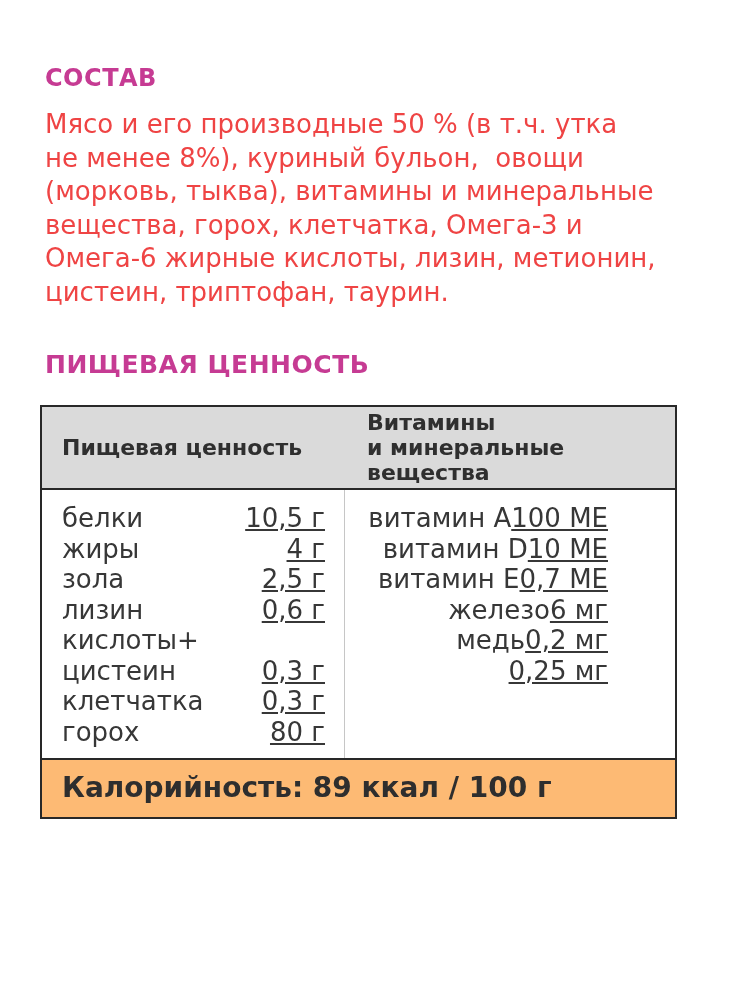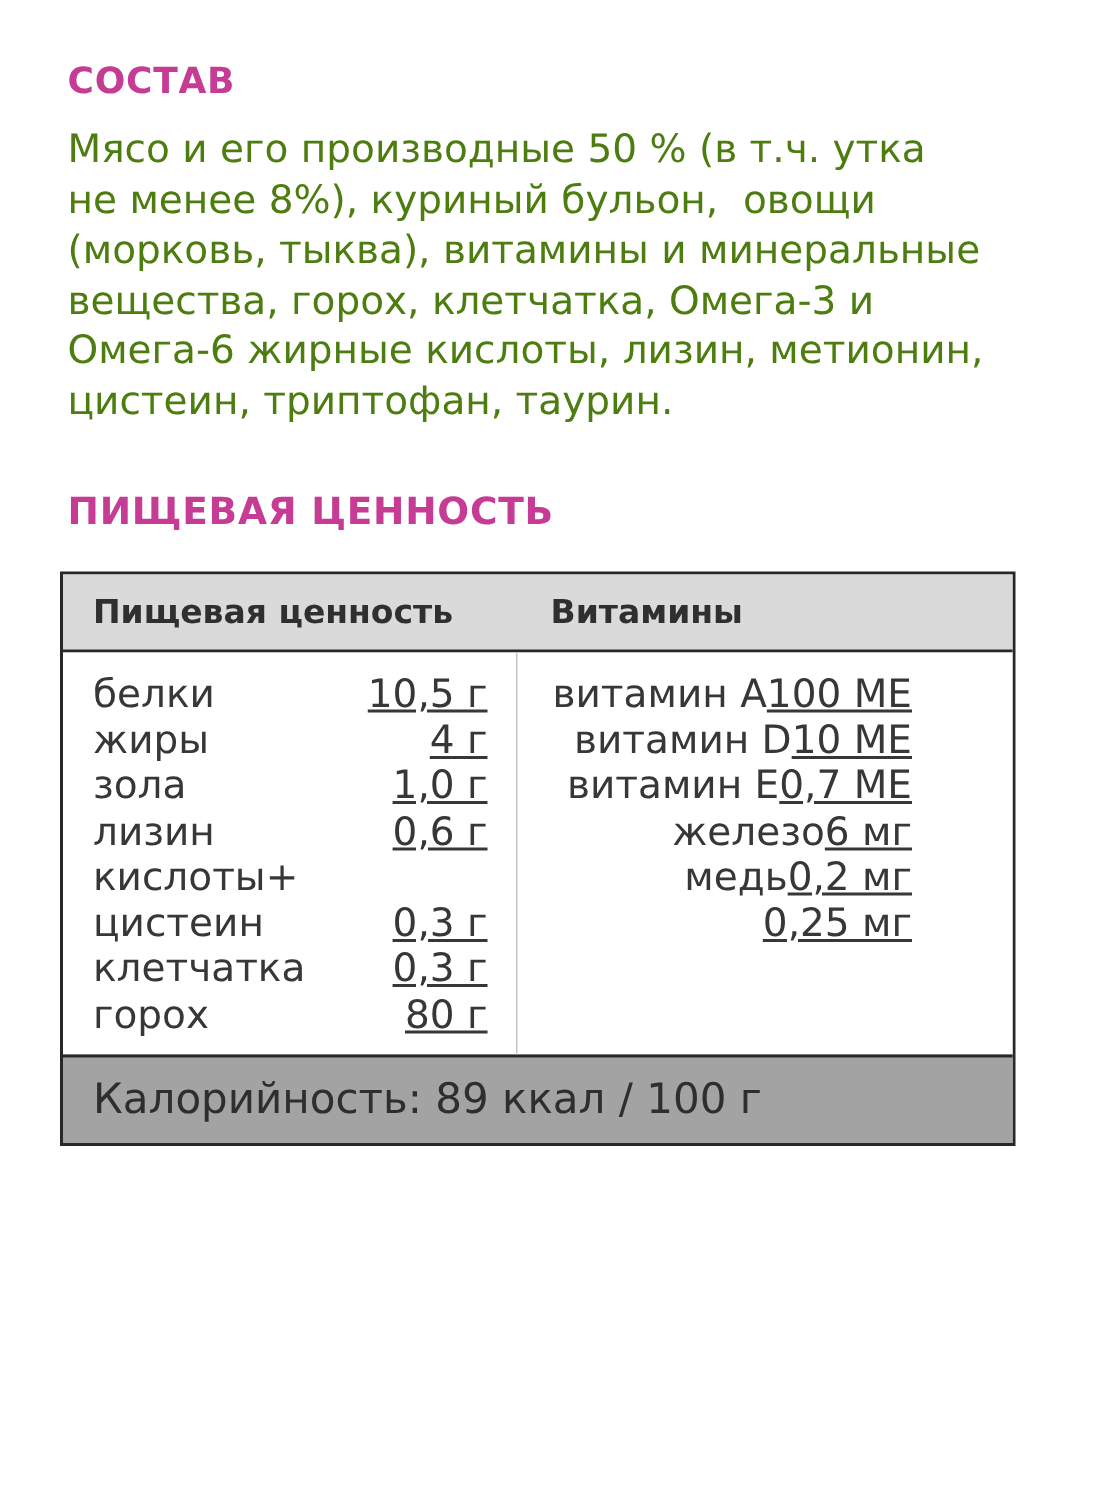--- a/index.html
+++ b/index.html
@@ -8,36 +8,36 @@
     width: 740px;
     height: 1000px;
     font-family: "DejaVu Sans", "Liberation Sans", sans-serif;
     color: #3e3e3e;
     overflow: hidden;
   }
   .page {
     width: 740px;
     height: 1000px;
     background: #ffffff;
-    padding: 40px 40px 0 40px;
+    padding: 64px 40px 0 40px;
   }
   .section-heading {
     margin-left: 5px;
     font-size: 24px;
     font-weight: bold;
     letter-spacing: 0.5px;
     color: #c63b93;
     line-height: 28px;
   }
   .composition-text {
     margin: 16px 0 0 5px;
     width: 655px;
     font-size: 26px;
     line-height: 33.5px;
-    color: #4d7c0f;
+    color: #ef4444;
     white-space: pre-wrap;
   }
   .nutrition-heading {
     margin-top: 42px;
     font-size: 25px;
   }
   .nutrition-table {
     margin-top: 26px;
     width: 637px;
     border: 2px solid #282828;
@@ -81,25 +81,25 @@
     display: flex;
     justify-content: space-between;
     font-size: 26px;
     line-height: 30.5px;
   }
   .t-col-left .n-row { padding: 0 19px 0 20px; gap: 16px; }
   .t-col-right .n-row { padding: 0 67px 0 20px; justify-content: flex-end; }
   .n-label { white-space: nowrap; }
   .n-value { white-space: nowrap; text-align: right; text-decoration: underline; }
   .t-footer {
-    background: #a3a3a3;
+    background: #fdba74;
     border-top: 2px solid #282828;
     padding: 12px 10px 13px 20px;
     font-size: 28px;
-    font-weight: normal;
+    font-weight: bold;
     color: #2e2e2e;
     line-height: 32px;
   }
 </style>
 </head>
 <body>
 
 <div class="page">
 
   <section>
@@ -114,37 +114,38 @@
 
   <section>
     <h2 class="section-heading nutrition-heading">ПИЩЕВАЯ ЦЕННОСТЬ</h2>
 
     <div class="nutrition-table">
 
       <div class="t-header">
         <div class="t-header-left">Пищевая ценность</div>
         <div class="t-header-right">
           <div>Витамины</div>
+          <div>и минеральные вещества</div>
         </div>
       </div>
 
       <div class="t-body">
 
         <div class="t-col t-col-left">
           <div class="n-row">
             <span class="n-label">белки</span>
             <span class="n-value">10,5 г</span>
           </div>
           <div class="n-row">
             <span class="n-label">жиры</span>
             <span class="n-value">4 г</span>
           </div>
           <div class="n-row">
             <span class="n-label">зола</span>
-            <span class="n-value">1,0 г</span>
+            <span class="n-value">2,5 г</span>
           </div>
           <div class="n-row">
             <span class="n-label">лизин</span>
             <span class="n-value">0,6 г</span>
           </div>
           <div class="n-row">
             <span class="n-label">кислоты+</span>
             <span class="n-value"></span>
           </div>
           <div class="n-row">

